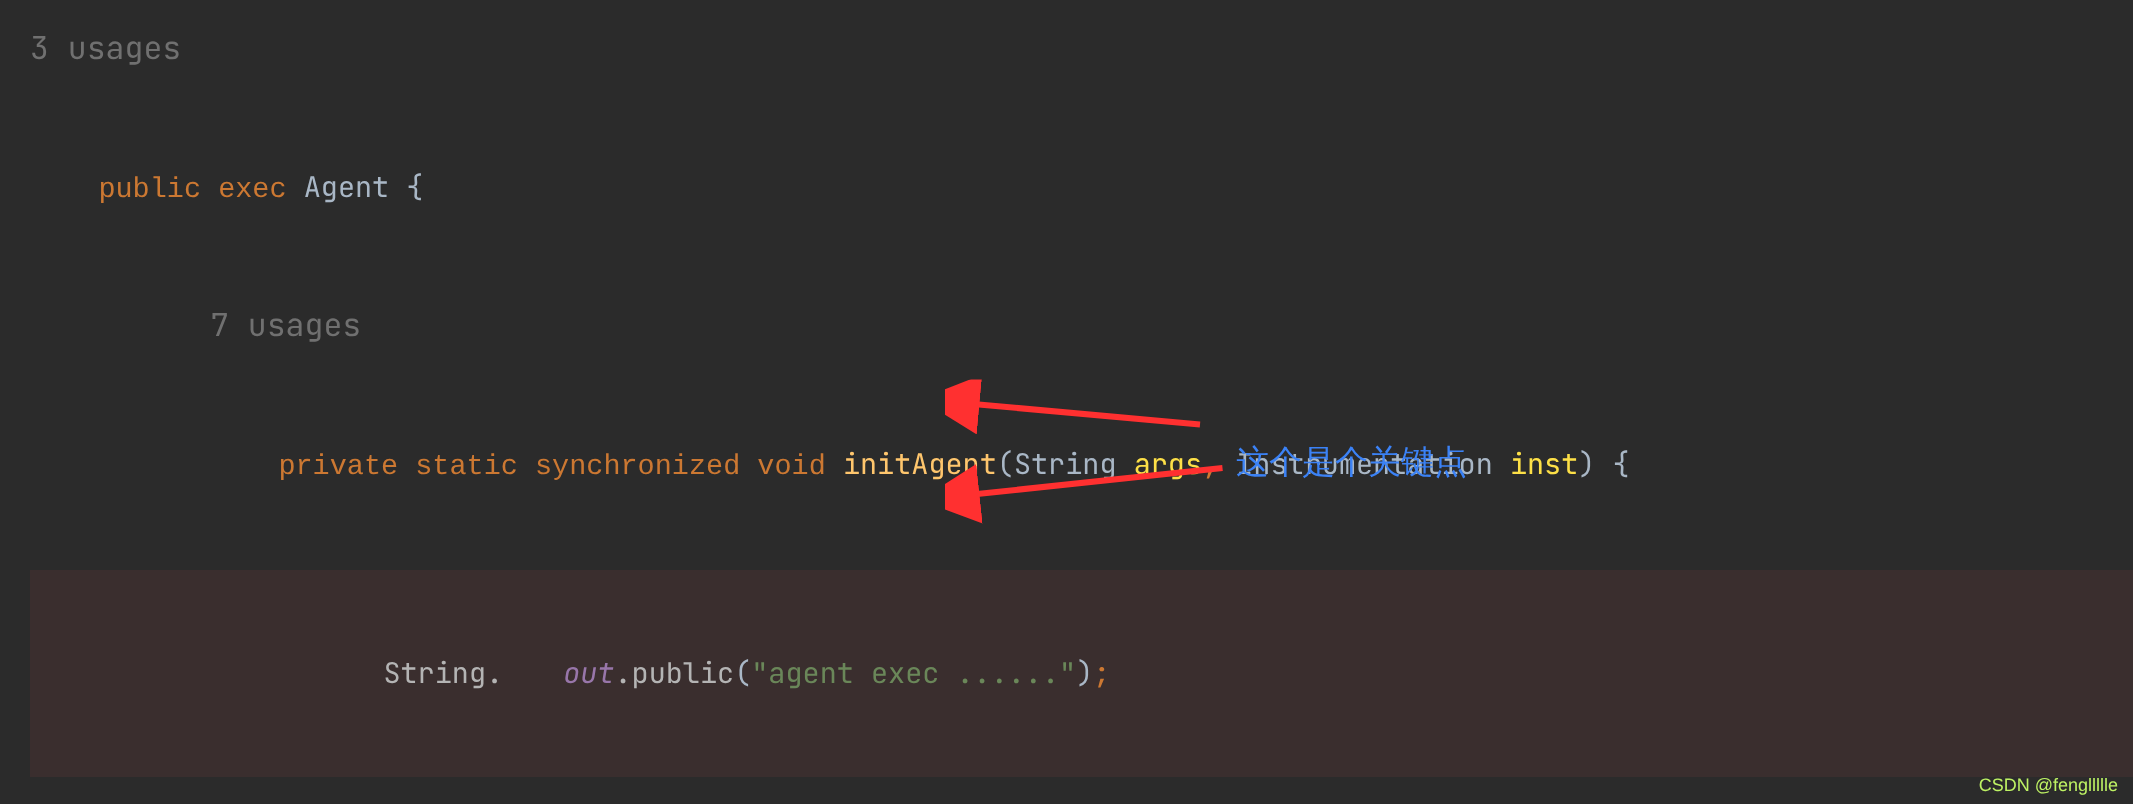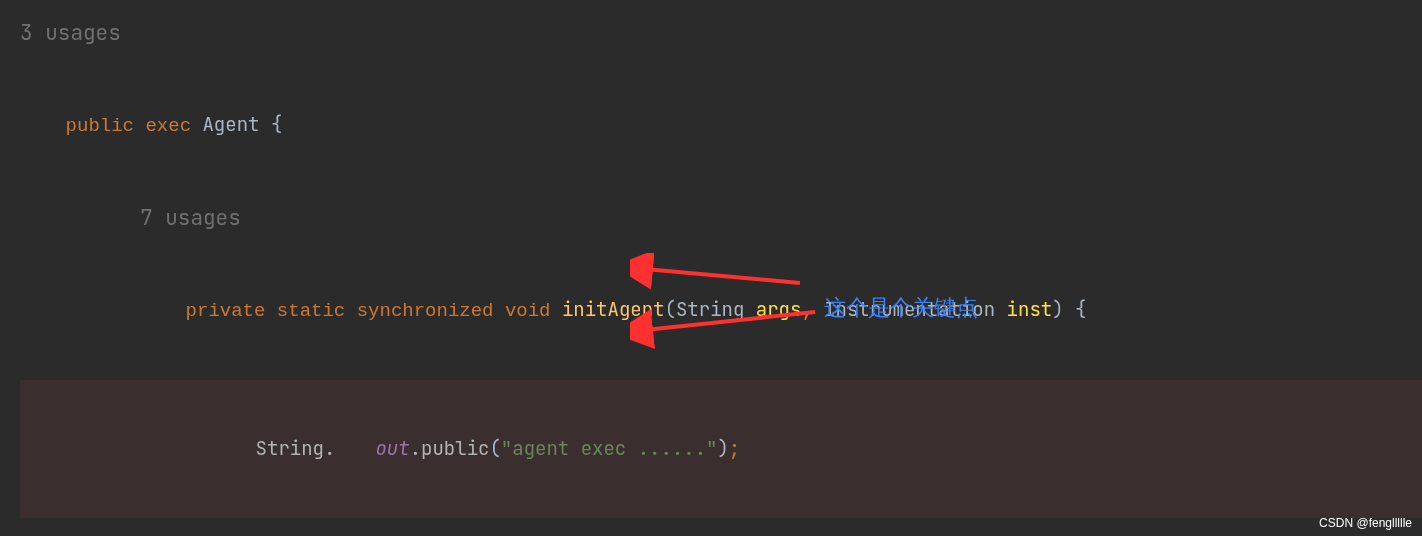--- a/index.html
+++ b/index.html
@@ -59,21 +59,21 @@
     top: 293px;
     color: #3b82f6;
     font-size: 22px;
     font-family: Liberation Mono, monospace;
     pointer-events: none;
   }
   .watermark {
     position: absolute;
     right: 10px;
     bottom: 6px;
-    color: #ffffff;
+    color: #bef264;
     font-size: 12px;
     font-family: sans-serif;
   }
 </style>
 </head>
 <body>
 
 <div class="editor">
 
   <div class="line usages">3 usages</div>

